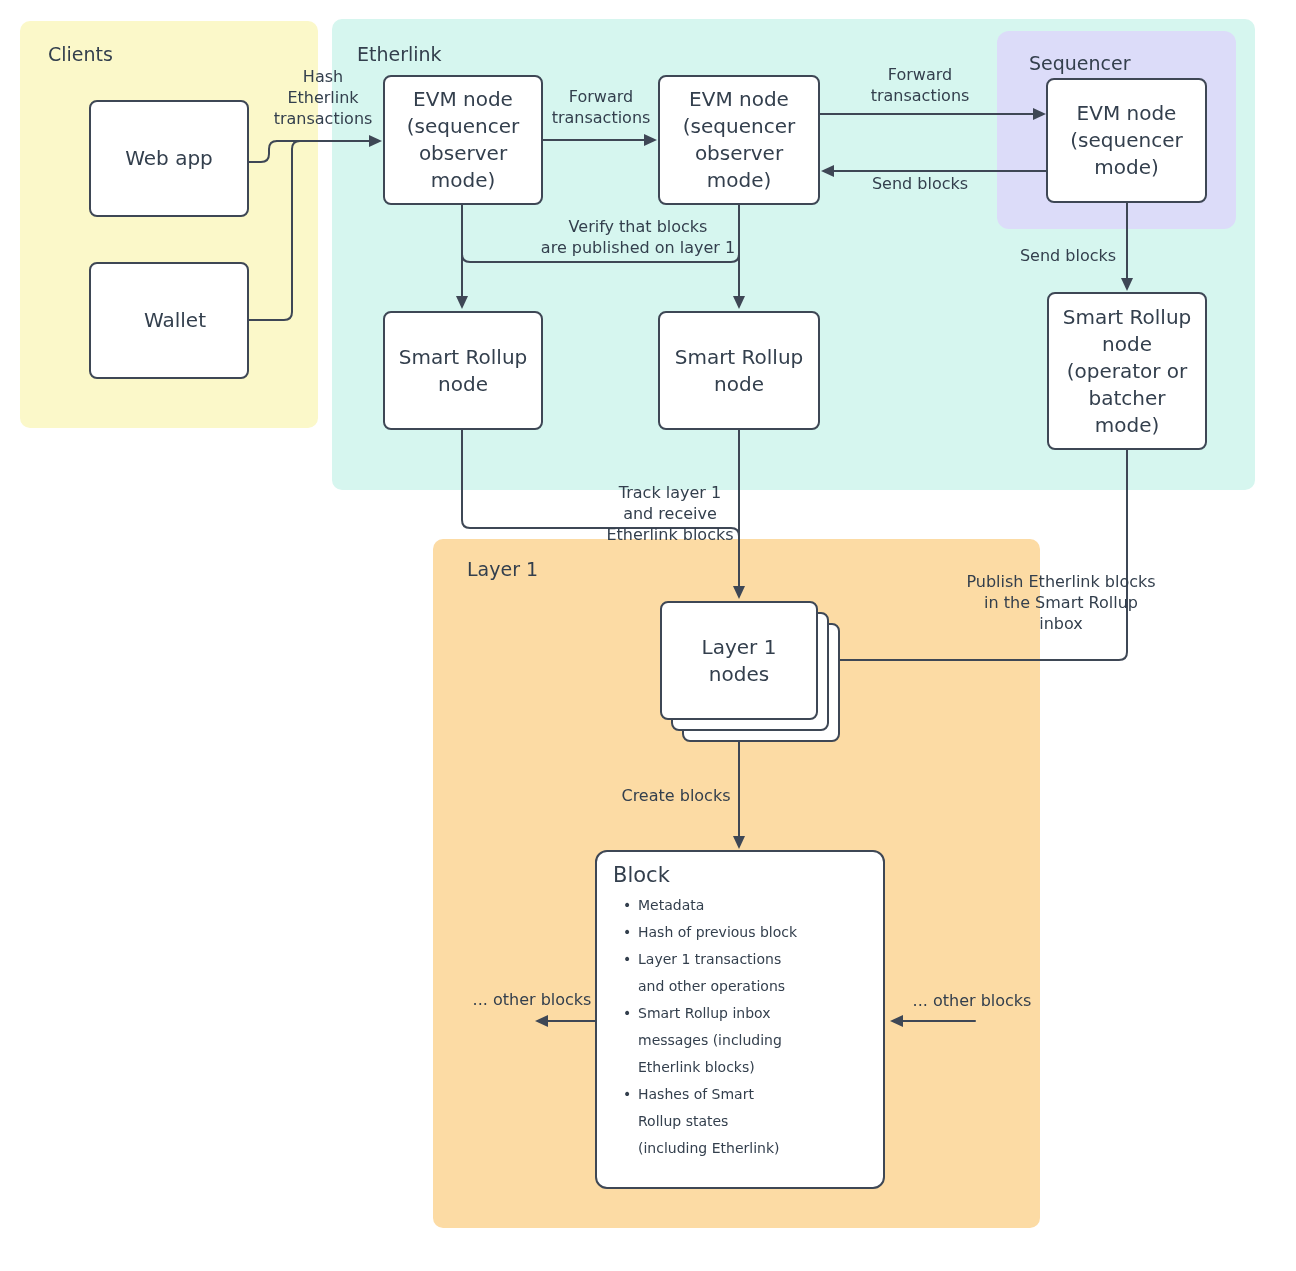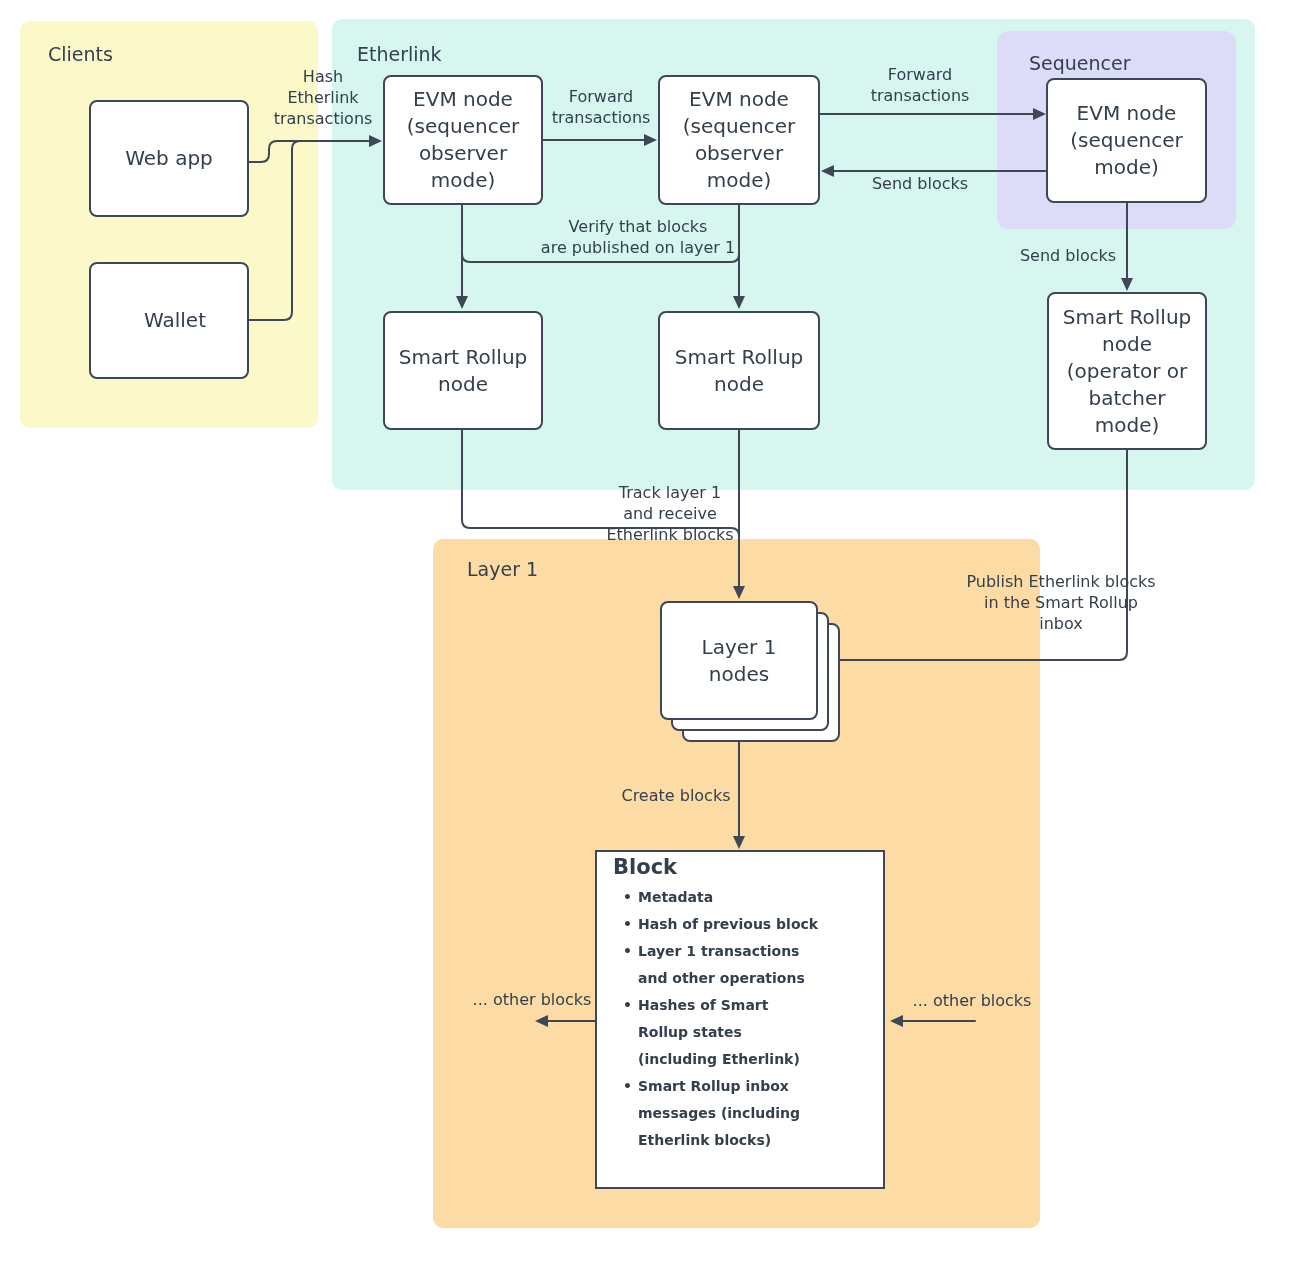--- a/index.html
+++ b/index.html
@@ -26,21 +26,21 @@
     position:absolute;background:var(--node-bg);border:2px solid var(--line);
     border-radius:8px;box-sizing:border-box;z-index:4;
   }
   .stack-front{display:flex;align-items:center;justify-content:center;text-align:center;}
   .edge-label{
     position:absolute;white-space:pre-line;font-size:16px;line-height:21px;
     text-align:center;z-index:5;color:var(--text);
   }
   #block-node{
     position:absolute;background:var(--node-bg);border:2px solid var(--line);
-    border-radius:0;z-index:4;box-sizing:border-box;padding:2px 16px;font-weight:bold;
+    border-radius:12px;z-index:4;box-sizing:border-box;padding:10px 16px;
   }
   #block-title{font-size:21px;line-height:26px;display:block;}
   #block-list{list-style:none;margin:4px 0 8px 10px;padding:0;font-size:14px;line-height:27px;}
   #block-list li{position:relative;padding-left:15px;white-space:pre-line;}
   #block-list li::before{content:"\2022";position:absolute;left:0;top:0;}
 </style>
 </head>
 <body>
 
 <div id="canvas">
@@ -148,26 +148,26 @@
 nodes</span>
   </div>
 
   <div id="block-node" style="left:595px;top:850px;width:290px;height:339px;">
     <span id="block-title">Block</span>
     <ul id="block-list">
       <li>Metadata</li>
       <li>Hash of previous block</li>
       <li>Layer 1 transactions
 and other operations</li>
+      <li>Smart Rollup inbox
+messages (including
+Etherlink blocks)</li>
       <li>Hashes of Smart
 Rollup states
 (including Etherlink)</li>
-      <li>Smart Rollup inbox
-messages (including
-Etherlink blocks)</li>
     </ul>
   </div>
 
   <div class="edge-label" style="left:258px;top:66px;width:130px;">Hash
 Etherlink
 transactions</div>
   <div class="edge-label" style="left:536px;top:86px;width:130px;">Forward
 transactions</div>
   <div class="edge-label" style="left:855px;top:64px;width:130px;">Forward
 transactions</div>

